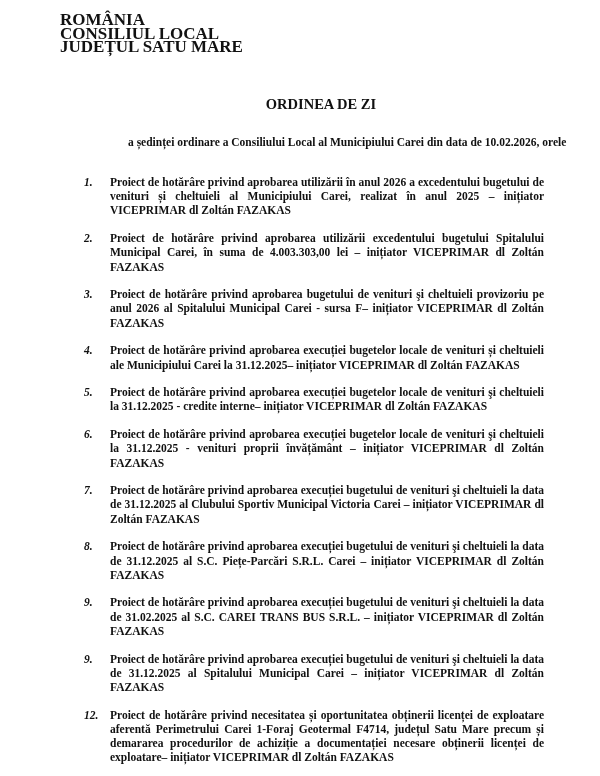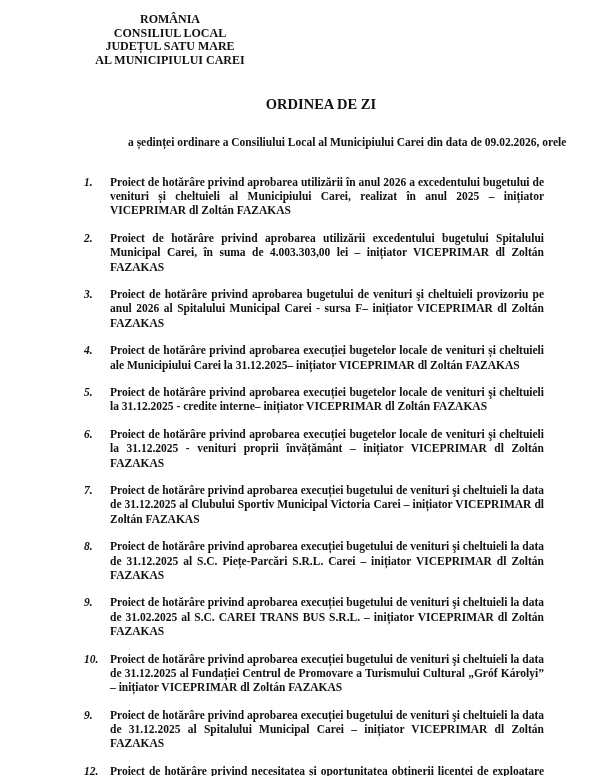--- a/index.html
+++ b/index.html
@@ -4,21 +4,21 @@
 <style>
   html, body { margin: 0; padding: 0; background: #ffffff; }
   body {
     width: 600px; height: 776px; overflow: hidden;
     font-family: "Liberation Serif", serif;
     color: #111111;
     position: relative;
   }
   .header {
     position: absolute; left: 60px; top: 13px; width: 220px;
-    text-align: center; font-weight: bold; font-size: 12px; line-height: 13.5px;
+    text-align: left; font-weight: bold; font-size: 17px; line-height: 13.5px;
   }
   .header div { white-space: nowrap; }
   .title {
     position: absolute; left: 0; top: 96px; width: 532px;
     text-align: center; font-weight: bold; font-size: 14.5px;
     padding-left: 110px; box-sizing: border-box;
   }
   .intro {
     position: absolute; left: 73px; top: 135px; width: 470px;
     font-weight: bold; font-size: 11.5px; line-height: 14px;
@@ -38,35 +38,33 @@
     position: absolute; left: -26px; top: 0; font-style: italic; font-weight: bold;
   }
 </style>
 </head>
 <body>
 
 <div class="header">
   <div>ROMÂNIA</div>
   <div>CONSILIUL LOCAL</div>
   <div>JUDEȚUL SATU MARE</div>
-  <div>AL MUNICIPIULUI CAREI</div>
 </div>
 
 <div class="title">ORDINEA DE ZI</div>
 
 <div class="intro">
-  <span class="l1">a ședinței ordinare a Consiliului Local al Municipiului Carei din data de 09.02.2026, orele</span>
+  <span class="l1">a ședinței ordinare a Consiliului Local al Municipiului Carei din data de 10.02.2026, orele</span>
 </div>
 
 <ol class="items">
   <li class="item"><span class="num">1.</span><span>Proiect de hotărâre privind aprobarea utilizării în anul 2026 a excedentului bugetului de venituri și cheltuieli al Municipiului Carei, realizat în anul 2025 – inițiator VICEPRIMAR dl Zoltán FAZAKAS</span></li>
   <li class="item"><span class="num">2.</span><span>Proiect de hotărâre privind aprobarea utilizării excedentului bugetului Spitalului Municipal Carei, în suma de 4.003.303,00 lei – inițiator VICEPRIMAR dl Zoltán FAZAKAS</span></li>
   <li class="item"><span class="num">3.</span><span>Proiect de hotărâre privind aprobarea bugetului de venituri şi cheltuieli provizoriu pe anul 2026 al Spitalului Municipal Carei - sursa F– inițiator VICEPRIMAR dl Zoltán FAZAKAS</span></li>
   <li class="item"><span class="num">4.</span><span>Proiect de hotărâre privind aprobarea execuției bugetelor locale de venituri și cheltuieli ale Municipiului Carei la 31.12.2025– inițiator VICEPRIMAR dl Zoltán FAZAKAS</span></li>
   <li class="item"><span class="num">5.</span><span>Proiect de hotărâre privind aprobarea execuției bugetelor locale de venituri şi cheltuieli la 31.12.2025 - credite interne– inițiator VICEPRIMAR dl Zoltán FAZAKAS</span></li>
   <li class="item"><span class="num">6.</span><span>Proiect de hotărâre privind aprobarea execuției bugetelor locale de venituri şi cheltuieli la 31.12.2025 - venituri proprii învățământ – inițiator VICEPRIMAR dl Zoltán FAZAKAS</span></li>
   <li class="item"><span class="num">7.</span><span>Proiect de hotărâre privind aprobarea execuției bugetului de venituri şi cheltuieli la data de 31.12.2025 al Clubului Sportiv Municipal Victoria Carei – inițiator VICEPRIMAR dl Zoltán FAZAKAS</span></li>
   <li class="item"><span class="num">8.</span><span>Proiect de hotărâre privind aprobarea execuției bugetului de venituri şi cheltuieli la data de 31.12.2025 al S.C. Piețe-Parcări S.R.L. Carei – inițiator VICEPRIMAR dl Zoltán FAZAKAS</span></li>
   <li class="item"><span class="num">9.</span><span>Proiect de hotărâre privind aprobarea execuției bugetului de venituri şi cheltuieli la data de 31.02.2025 al S.C. CAREI TRANS BUS S.R.L. – inițiator VICEPRIMAR dl Zoltán FAZAKAS</span></li>
-  <li class="item"><span class="num">10.</span><span>Proiect de hotărâre privind aprobarea execuției bugetului de venituri şi cheltuieli la data de 31.12.2025 al Fundației Centrul de Promovare a Turismului Cultural „Gróf Károlyi” – inițiator VICEPRIMAR dl Zoltán FAZAKAS</span></li>
   <li class="item"><span class="num">9.</span><span>Proiect de hotărâre privind aprobarea execuției bugetului de venituri şi cheltuieli la data de 31.12.2025 al Spitalului Municipal Carei – inițiator VICEPRIMAR dl Zoltán FAZAKAS</span></li>
   <li class="item"><span class="num">12.</span><span>Proiect de hotărâre privind necesitatea și oportunitatea obținerii licenței de exploatare aferentă Perimetrului Carei 1-Foraj Geotermal F4714, județul Satu Mare precum și demararea procedurilor de achiziție a documentației necesare obținerii licenței de exploatare– inițiator VICEPRIMAR dl Zoltán FAZAKAS</span></li>
 </ol>
 
 </body></html>

